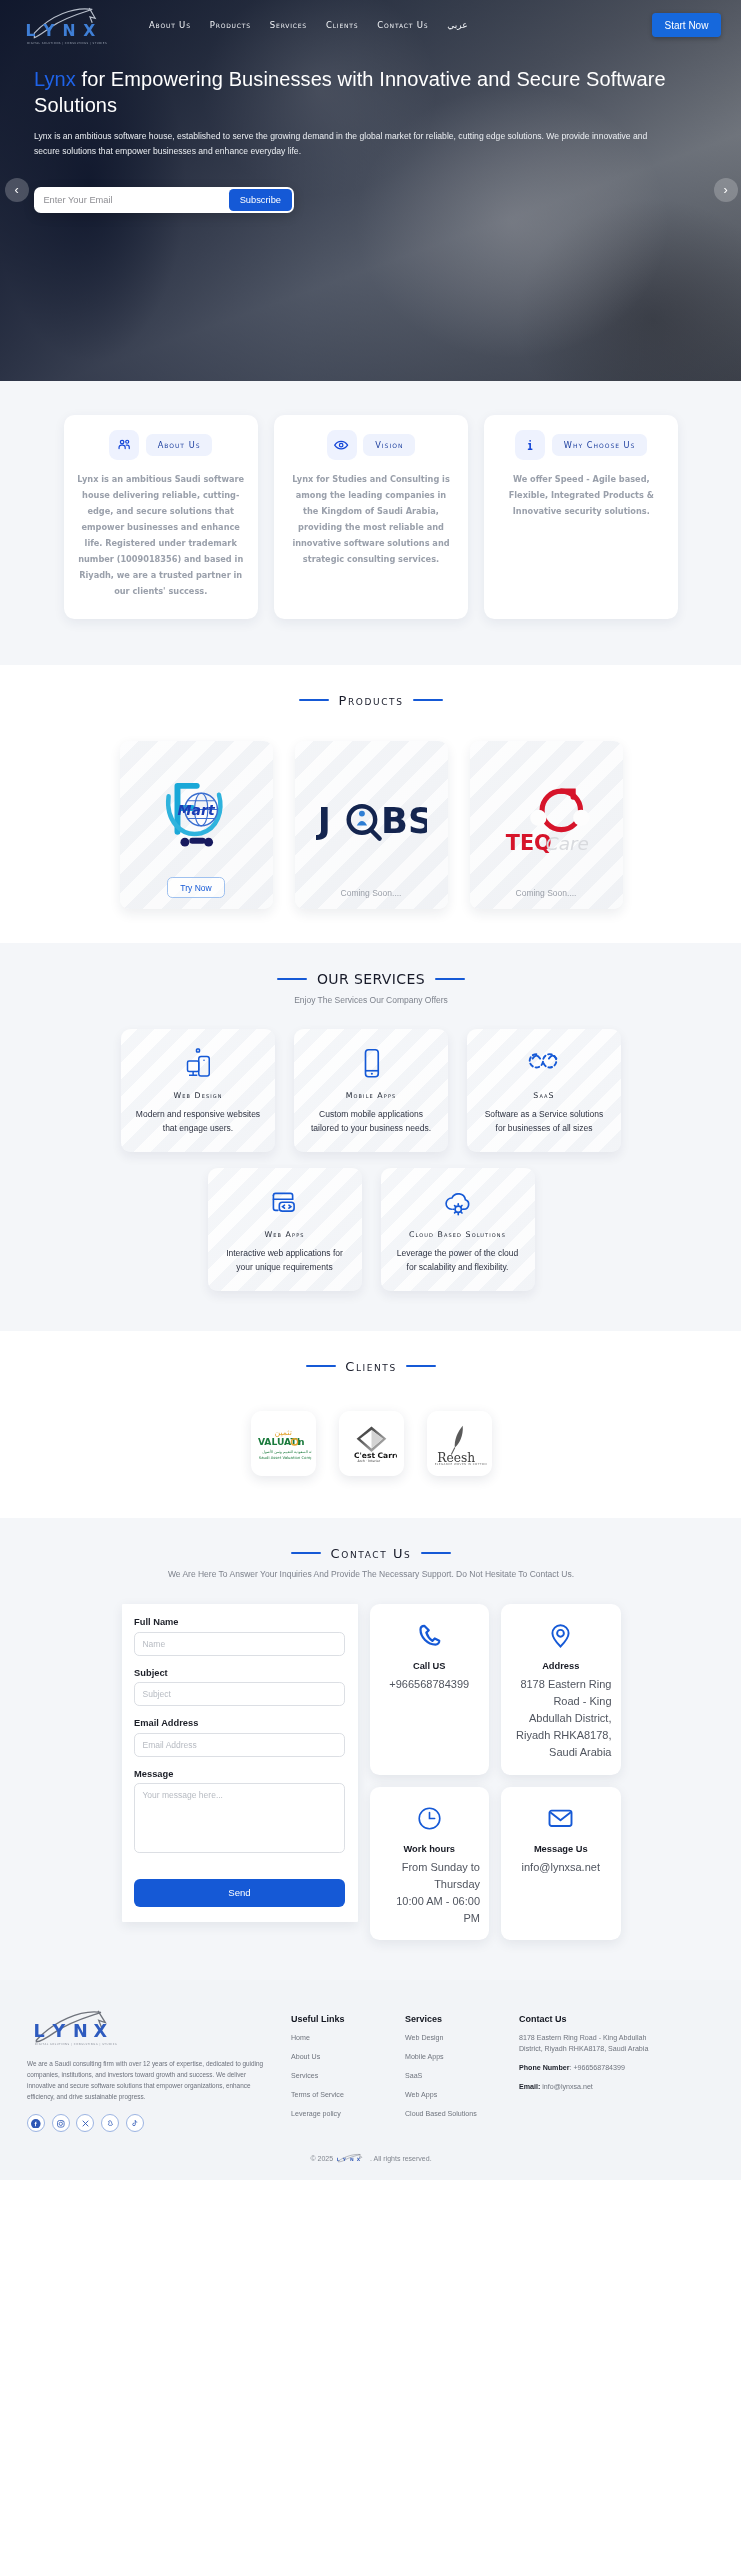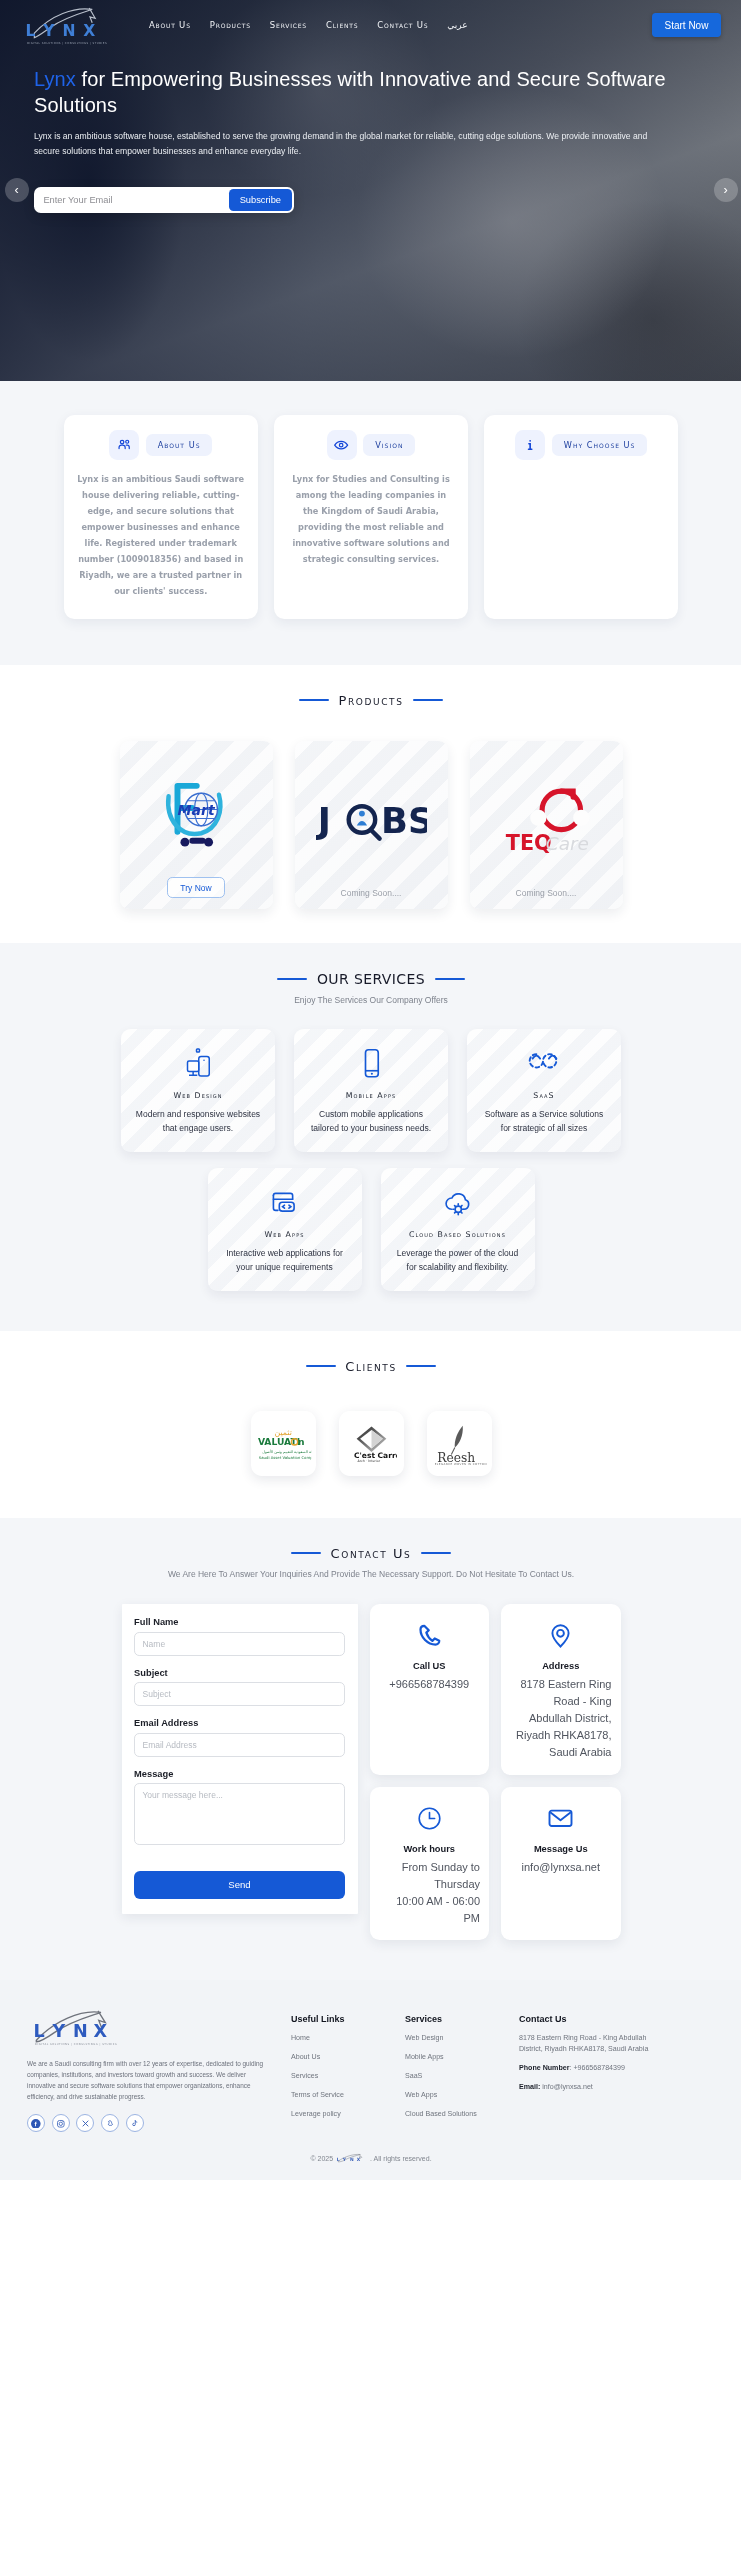--- a/index.html
+++ b/index.html
@@ -247,21 +247,21 @@
   }
   .field-label { font-size: 9.3px; font-weight: bold; color: #1c1f28; margin-bottom: 4.5px; }
   .field-label + input, .field-label + textarea { margin-bottom: 12px; }
   .contact-form input, .contact-form textarea {
     width: 100%; border: 0.7px solid #dcdfe4; border-radius: 5.2px;
     padding: 6px 7.4px; font-size: 8.5px; outline: none;
     font-family: "Liberation Sans", sans-serif; color: #333;
     background: #fff;
   }
   .contact-form input::placeholder, .contact-form textarea::placeholder { color: #b7bbc2; }
-  .contact-form textarea { height: 62px; resize: none; }
+  .contact-form textarea { height: 70px; resize: none; }
   .send-btn {
     margin-top: 11px; width: 100%;
     background: #1559d6; color: #fff; border: none;
     border-radius: 6px; padding: 8.2px 0; font-size: 9.6px;
     cursor: pointer; font-family: "Liberation Sans", sans-serif;
   }
   .contact-tiles { display: grid; grid-template-columns: 1fr 1fr; gap: 12px; width: 251px; }
   .contact-tile {
     background: #fff; border-radius: 9.6px;
     box-shadow: 0 3.7px 12px rgba(25,35,70,0.08);
@@ -386,20 +386,21 @@
           <div class="intro-icon">
             <svg width="16.3" height="16.3" viewBox="0 0 24 24" fill="none" stroke="currentColor" stroke-width="2.4" stroke-linecap="round">
               <circle cx="12" cy="5.6" r="1.3" fill="currentColor" stroke="none"></circle>
               <path d="M12 10v8"></path>
               <path d="M9.6 18h4.8"></path>
               <path d="M10.2 10h1.8"></path>
             </svg>
           </div>
           <div class="intro-pill">Why Choose Us</div>
         </div>
+        <div class="intro-text">We offer Speed - Agile based, Flexible, Integrated Products &amp; Innovative security solutions.</div>
       </div>
 
     </div>
   </section>
 
   <section class="sec-white">
     <div class="sec-title-row">
       <span class="sec-rule"></span>
       <span class="sec-title">Products</span>
       <span class="sec-rule"></span>
@@ -489,21 +490,21 @@
       </div>
       <div class="service-card tall">
         <div class="service-icon">
           <svg width="37" height="33" viewBox="0 0 50 44" fill="none" stroke="currentColor" stroke-width="2.6" stroke-linecap="round">
             <path d="M14 8 a9 9 0 0 0 0 18 a9 9 0 0 0 9 -9 a9 9 0 0 1 9 -9 a9 9 0 0 1 0 18 a9 9 0 0 1 -9 -9" stroke-dasharray="5 4"></path>
             <path d="M9 14 q5 -8 10 0"></path>
             <path d="M31 14 q5 -8 10 0"></path>
           </svg>
         </div>
         <div class="service-name">SaaS</div>
-        <div class="service-desc">Software as a Service solutions for strategic of all sizes</div>
+        <div class="service-desc">Software as a Service solutions for businesses of all sizes</div>
       </div>
     </div>
 
     <div class="services-grid row2">
       <div class="service-card tall">
         <div class="service-icon">
           <svg width="37" height="34" viewBox="0 0 50 46" fill="none" stroke="currentColor" stroke-width="2.2" stroke-linecap="round">
             <path d="M10 13a3 3 0 0 1 3-3h20a3 3 0 0 1 3 3v5"></path>
             <path d="M10 13v17a3 3 0 0 0 3 3h3"></path>
             <path d="M10 18h26"></path>

